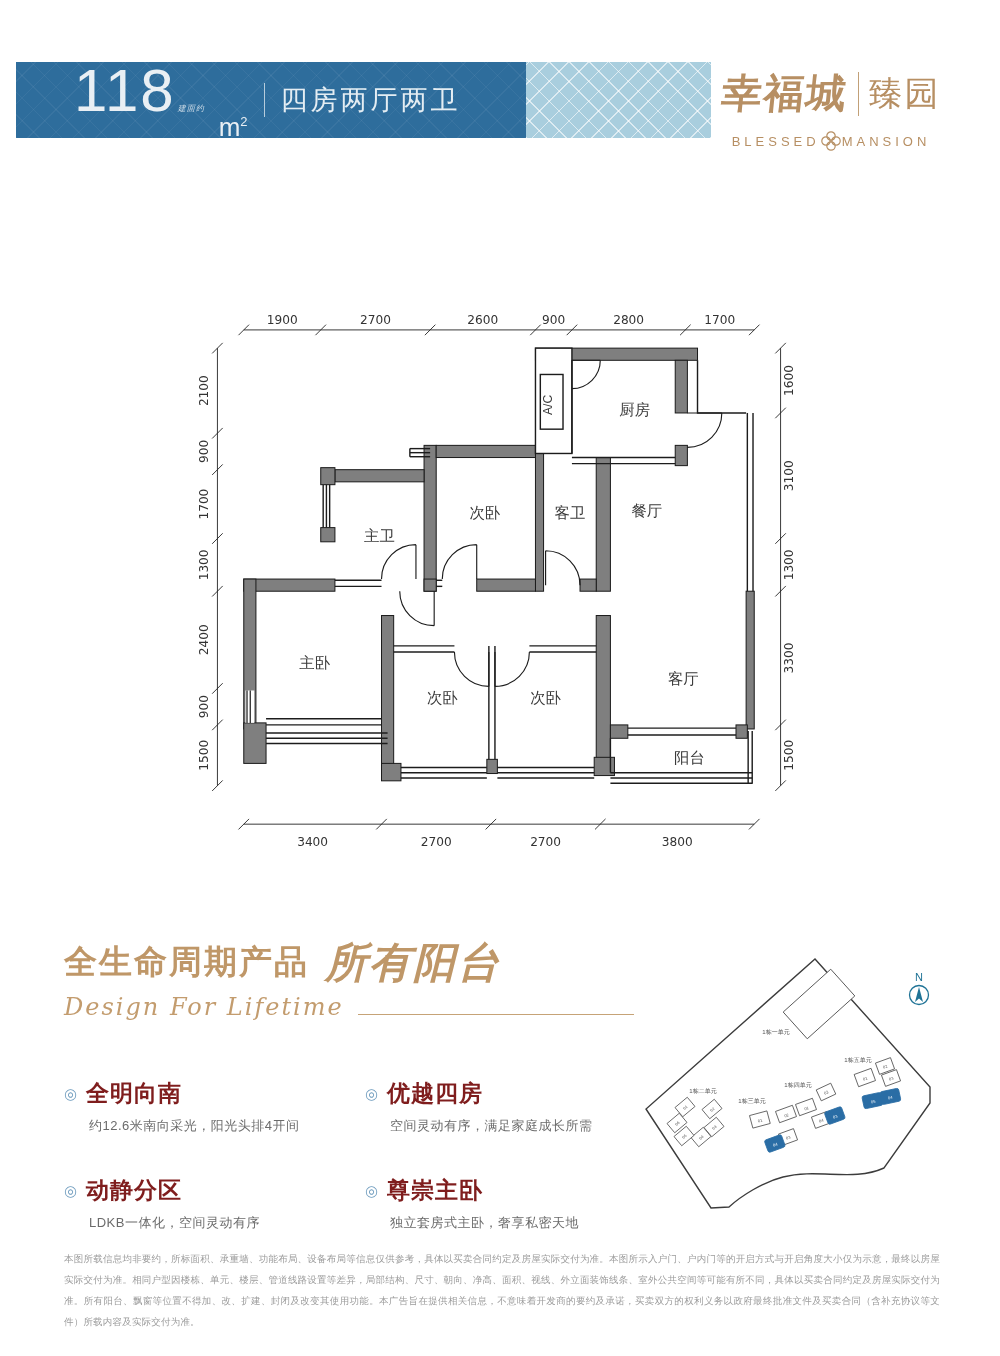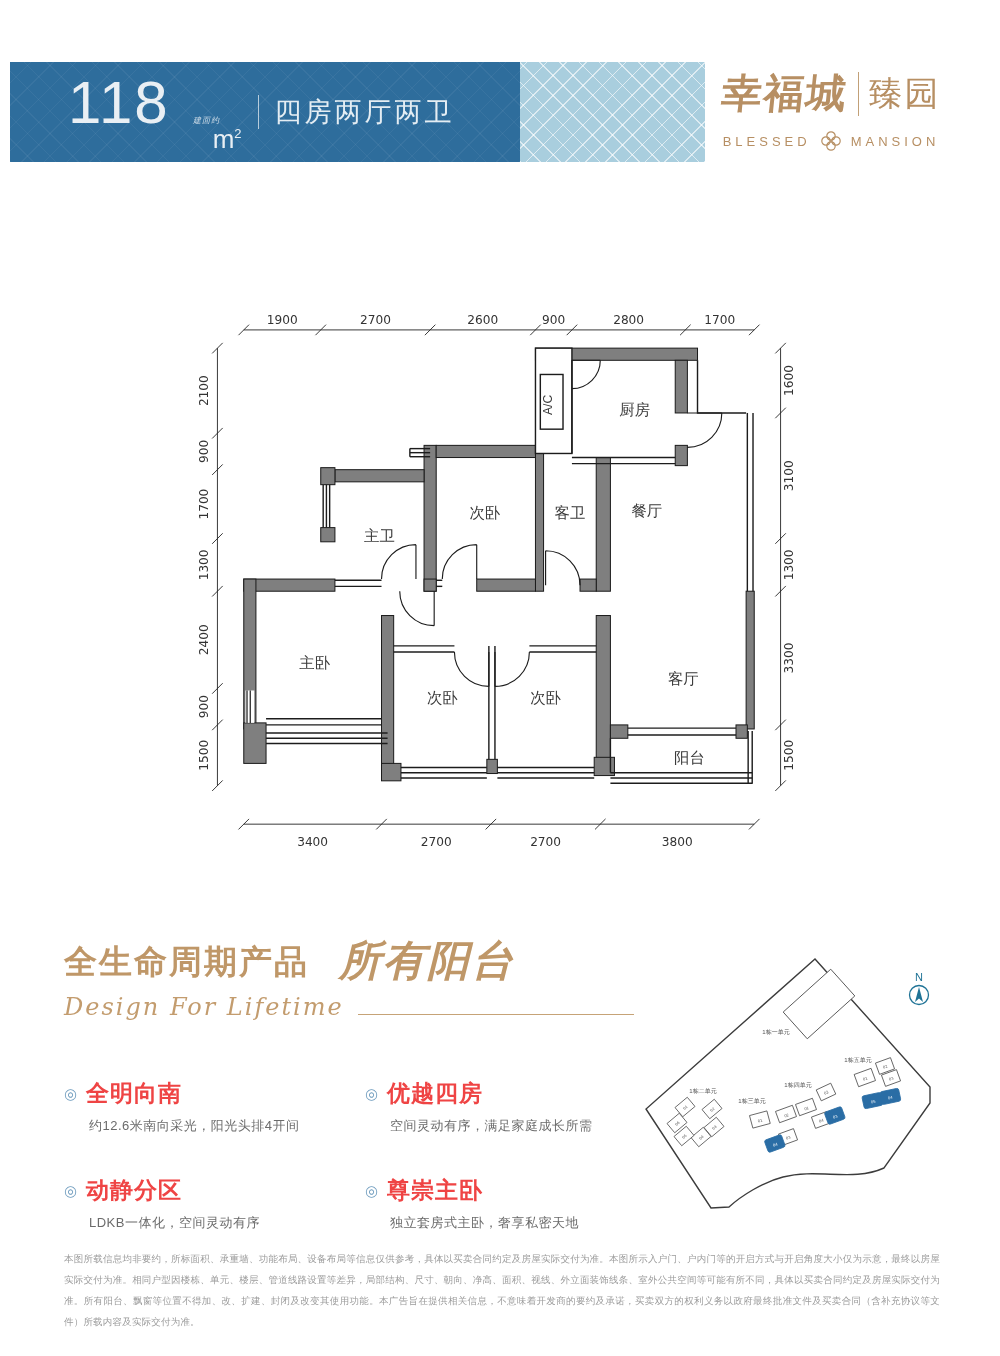--- a/index.html
+++ b/index.html
@@ -1,67 +1,67 @@
 <!DOCTYPE html>
 <html><head>
 <meta charset="utf-8">
 <style>
   html,body{margin:0;padding:0;}
   body{width:1000px;height:1356px;background:#fff;position:relative;
        font-family:"Liberation Sans","DejaVu Sans",sans-serif;overflow:hidden;}
 
   
-  .banner{position:absolute;left:10px;top:62px;width:695px;height:100px;display:flex;}
+  .banner{position:absolute;left:16px;top:62px;width:695px;height:76px;display:flex;}
   .banner-dark{width:510px;height:100%;background:#2e6d9c;position:relative;display:flex;align-items:center;
     background-image:
       repeating-linear-gradient(45deg, rgba(255,255,255,.05) 0 1px, transparent 1px 16px),
       repeating-linear-gradient(-45deg, rgba(255,255,255,.05) 0 1px, transparent 1px 16px);}
   .banner-light{width:185px;height:100%;background:#a9cede;
     background-image:
       repeating-linear-gradient(45deg, rgba(255,255,255,.6) 0 1px, transparent 1px 14px),
       repeating-linear-gradient(-45deg, rgba(255,255,255,.6) 0 1px, transparent 1px 14px);}
   .area{display:flex;align-items:baseline;color:#e9eff4;margin-left:58px;}
   .area-num{font-size:60px;font-weight:300;letter-spacing:2px;line-height:1;}
-  .area-unit{display:inline-flex;flex-direction:column;align-items:center;margin-left:2px;line-height:1;}
+  .area-unit{display:inline-flex;flex-direction:column;align-items:flex-start;margin-left:2px;line-height:1;}
   .area-note{font-size:8px;letter-spacing:1px;opacity:.85;margin-bottom:1px;}
   .area-m{font-size:26px;font-weight:400;margin-left:41px;}
   .area-m sup{font-size:13px;}
   .banner-sep{width:1px;height:34px;background:rgba(255,255,255,.65);margin:0 16px;align-self:center;}
   .layout-txt{font-size:27px;color:#e4edf3;letter-spacing:3px;align-self:center;}
 
   
   .logo{position:absolute;right:44px;top:66px;width:250px;text-align:center;color:#b78f63;}
   .logo-row{display:flex;align-items:center;justify-content:center;gap:10px;}
   .logo-cn{font-family:"DejaVu Serif",serif;font-size:40px;font-weight:bold;letter-spacing:2px;
            transform:skewX(-6deg);}
   .logo-div{width:1px;height:44px;background:#c2a077;}
   .logo-sub{font-family:"DejaVu Serif",serif;font-size:34px;font-weight:500;letter-spacing:2px;}
-  .logo-en{margin-top:9px;display:flex;align-items:center;justify-content:center;gap:9px;
+  .logo-en{margin-top:9px;display:flex;align-items:center;justify-content:center;
            font-size:13px;letter-spacing:4px;color:#b78f63;}
 
   
   .plan{position:absolute;left:183px;top:288px;width:632px;height:572px;}
   .plan svg{width:100%;height:100%;}
 
   
   .sect{position:absolute;left:64px;top:940px;width:570px;color:#bf9768;}
-  .sect-row{display:flex;align-items:flex-start;gap:30px;}
+  .sect-row{display:flex;align-items:center;gap:16px;}
   .sect-cn{font-size:33px;font-weight:bold;letter-spacing:2px;}
   .sect-script{font-family:"DejaVu Serif",serif;font-size:42px;font-weight:bold;font-style:italic;
                letter-spacing:2px;line-height:1;}
   .sect-en-row{display:flex;align-items:flex-end;margin-top:8px;}
   .sect-en{font-family:"DejaVu Serif",serif;font-style:italic;font-size:24px;letter-spacing:2px;color:#c39c6e;}
   .sect-line{flex:1;height:1px;background:#c6a377;margin-left:14px;margin-bottom:6px;}
 
   
   .features{position:absolute;left:64px;top:1078px;width:560px;display:grid;
             grid-template-columns:265px 1fr;grid-row-gap:40px;grid-column-gap:36px;}
   .feat-head{display:flex;align-items:center;gap:9px;}
   .feat-bullet{color:#6f9cbe;font-size:15px;line-height:1;}
-  .feat-title{font-size:23px;font-weight:bold;color:#ef4444;letter-spacing:1px;}
+  .feat-title{font-size:23px;font-weight:bold;color:#7f1d1d;letter-spacing:1px;}
   .feat-desc{margin:8px 0 0 25px;font-size:13px;color:#6b6b6b;letter-spacing:.5px;}
 
   
   .sitemap{position:absolute;left:633px;top:956px;width:330px;height:275px;}
   .sitemap svg{width:100%;height:100%;}
 
   
   .disclaimer{position:absolute;left:64px;top:1238px;width:876px;font-size:9.5px;line-height:21px;
               color:#9b9b9b;text-align:justify;letter-spacing:.2px;}
 </style>

